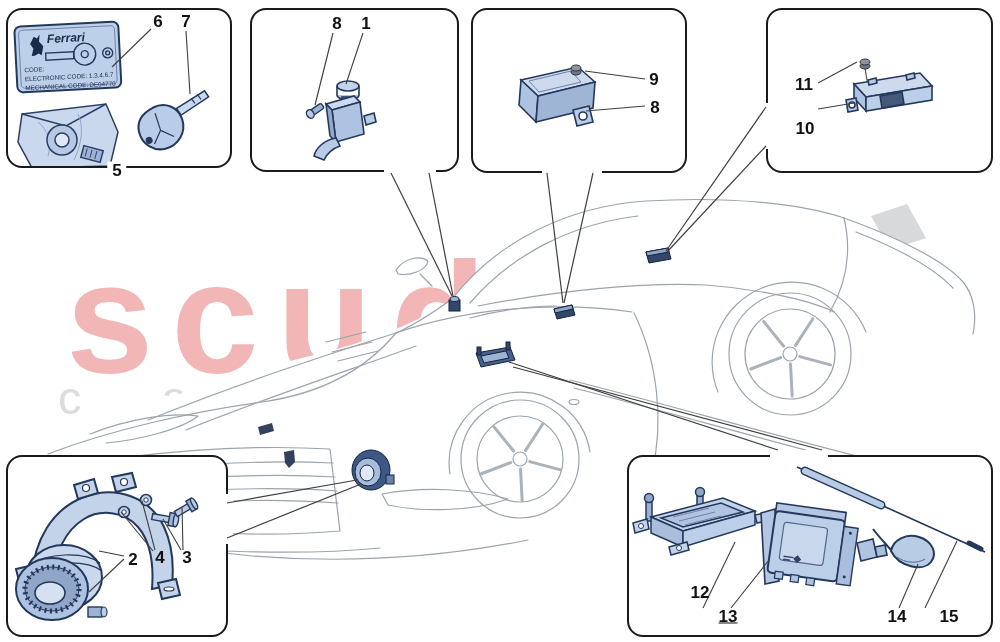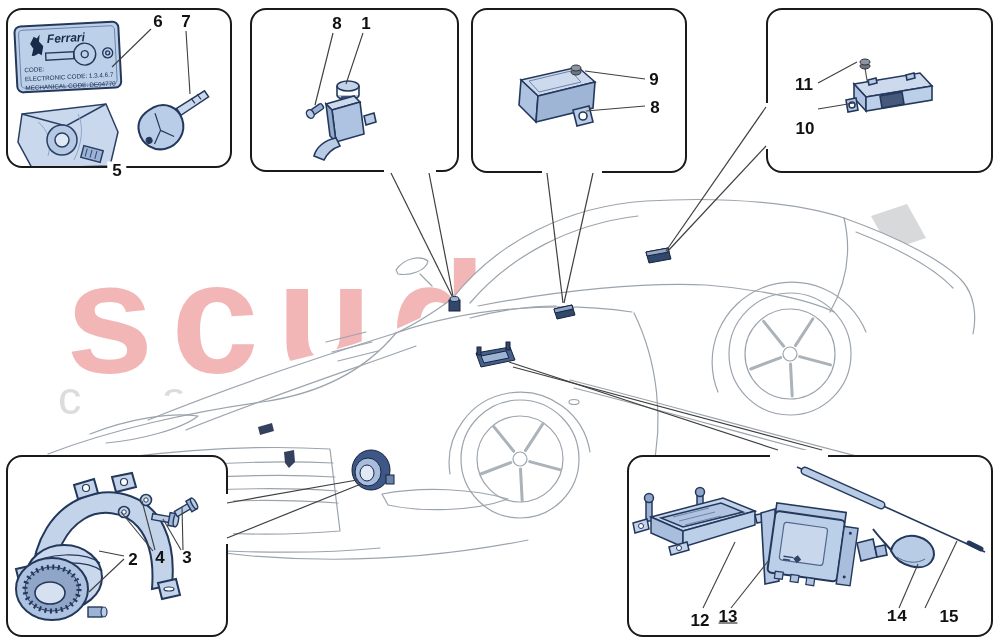--- a/index.html
+++ b/index.html
@@ -381,18 +381,18 @@
   <span class="callout onborder" style="left:117px;top:170px;">5</span>
   <span class="callout" style="left:337px;top:23px;">8</span>
   <span class="callout" style="left:366px;top:23px;">1</span>
   <span class="callout" style="left:654px;top:79px;">9</span>
   <span class="callout" style="left:655px;top:107px;">8</span>
   <span class="callout" style="left:804px;top:84px;">11</span>
   <span class="callout" style="left:805px;top:128px;">10</span>
   <span class="callout" style="left:133px;top:559px;">2</span>
   <span class="callout" style="left:160px;top:557px;">4</span>
   <span class="callout" style="left:187px;top:557px;">3</span>
-  <span class="callout" style="left:700px;top:620px;">12</span>
+  <span class="callout" style="left:700px;top:592px;">12</span>
   <span class="callout" style="left:728px;top:616px;text-decoration:underline;">13</span>
-  <span class="callout" style="left:897px;top:616px;font-family:Liberation Mono, monospace;">14</span>
+  <span class="callout" style="left:897px;top:616px;">14</span>
   <span class="callout" style="left:949px;top:616px;">15</span>
 
 </div>
 
 </body></html>

